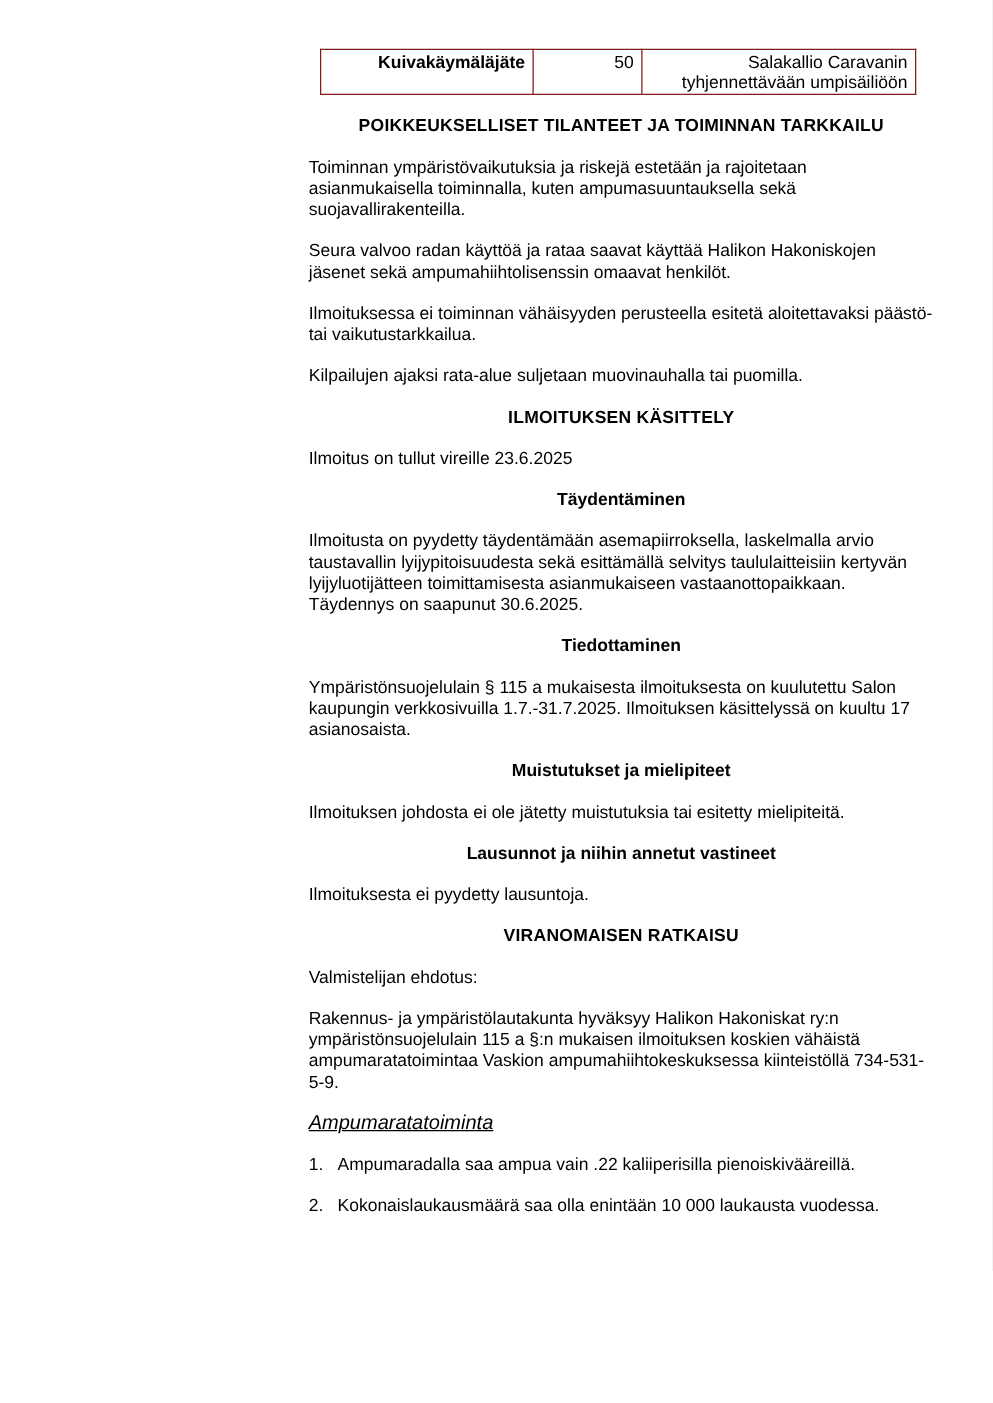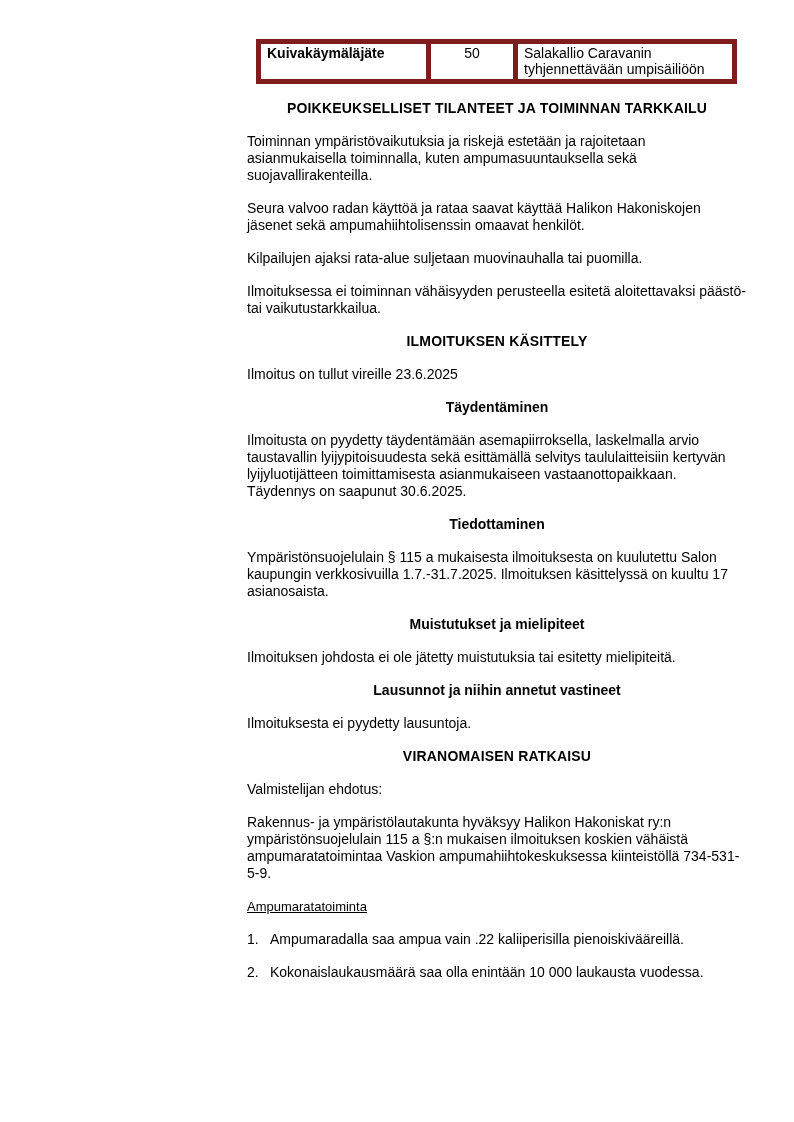--- a/index.html
+++ b/index.html
@@ -28,41 +28,43 @@
   
   table.waste-table {
     border-collapse:collapse;
     margin-left:9px;
     width:474px;
     table-layout:fixed;
     font-size:14px;
     line-height:16px;
   }
   table.waste-table td {
-    border:5px solid #7f1d1d;
+    border:1px solid #7f1d1d;
     padding:1px 6px 2px 6px;
     vertical-align:top;
+    text-align:right;
   }
   td.c1 { width:170px; font-weight:bold; }
   td.c2 { width:87px; text-align:center; }
   td.c3 { width:219px; }
 
   
   .h-major, .h-minor {
     font-size:14px;
     font-weight:bold;
     line-height:17px;
     text-align:center;
   }
   .h-major { letter-spacing:0.2px; }
   .h-underlined {
-    font-size:13px;
+    font-size:16px;
     font-weight:normal;
     text-decoration:underline;
     line-height:17px;
+    font-style:italic;
   }
 
   p { font-size:14px; line-height:17px; }
 
   .li {
     display:flex;
     font-size:14px;
     line-height:17px;
   }
   .li .num { width:23px; flex:0 0 23px; }
@@ -80,22 +82,22 @@
           <td class="c1">Kuivakäymäläjäte</td>
           <td class="c2">50</td>
           <td class="c3">Salakallio Caravanin tyhjennettävään umpisäiliöön</td>
         </tr>
       </tbody>
     </table>
 
     <div class="h-major">POIKKEUKSELLISET TILANTEET JA TOIMINNAN TARKKAILU</div>
     <p>Toiminnan ympäristövaikutuksia ja riskejä estetään ja rajoitetaan asianmukaisella toiminnalla, kuten ampumasuuntauksella sekä suojavallirakenteilla.</p>
     <p>Seura valvoo radan käyttöä ja rataa saavat käyttää Halikon Hakoniskojen jäsenet sekä ampumahiihtolisenssin omaavat henkilöt.</p>
+    <p>Ilmoituksessa ei toiminnan vähäisyyden perusteella esitetä aloitettavaksi päästö- tai vaikutustarkkailua.</p>
     <p>Kilpailujen ajaksi rata-alue suljetaan muovinauhalla tai puomilla.</p>
-    <p>Ilmoituksessa ei toiminnan vähäisyyden perusteella esitetä aloitettavaksi päästö- tai vaikutustarkkailua.</p>
 
     <div class="h-major">ILMOITUKSEN KÄSITTELY</div>
     <p>Ilmoitus on tullut vireille 23.6.2025</p>
 
     <div class="h-minor">Täydentäminen</div>
     <p>Ilmoitusta on pyydetty täydentämään asemapiirroksella, laskelmalla arvio taustavallin lyijypitoisuudesta sekä esittämällä selvitys taululaitteisiin kertyvän lyijyluotijätteen toimittamisesta asianmukaiseen vastaanottopaikkaan. Täydennys on saapunut 30.6.2025.</p>
 
     <div class="h-minor">Tiedottaminen</div>
     <p>Ympäristönsuojelulain § 115 a mukaisesta ilmoituksesta on kuulutettu Salon kaupungin verkkosivuilla 1.7.-31.7.2025. Ilmoituksen käsittelyssä on kuultu 17 asianosaista.</p>
 

